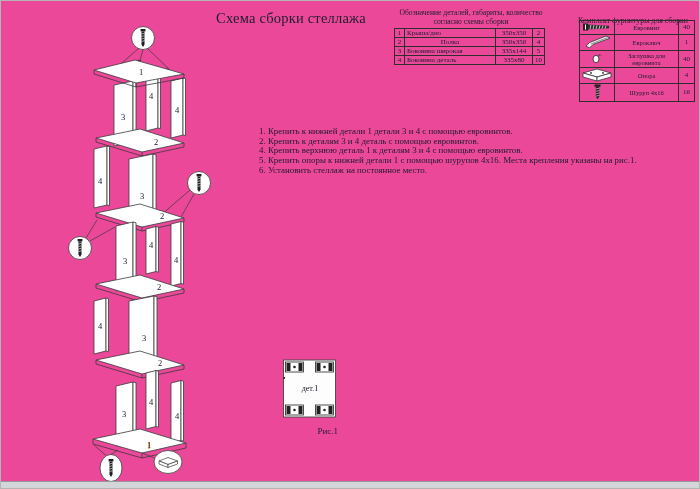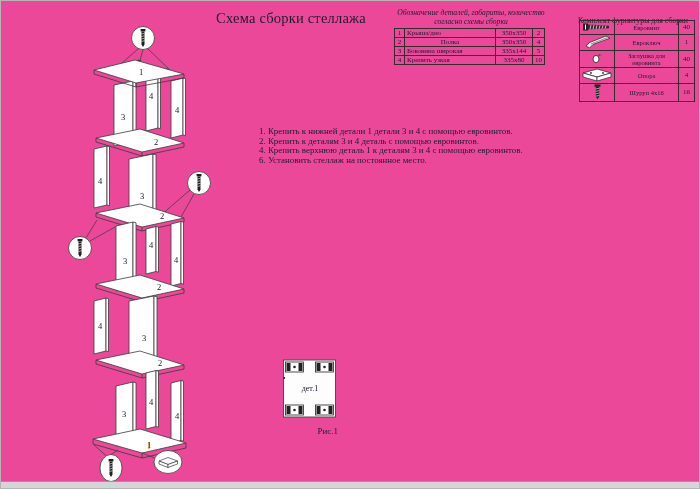--- a/index.html
+++ b/index.html
@@ -7,21 +7,21 @@
   body { font-family:"Liberation Serif", serif; color:#1c1c30; }
   .page { position:absolute; left:0; top:0; width:700px; height:489px;
           background:#ec4899; border:1px solid #b5b5b5; overflow:hidden; }
   .bottom-band { position:absolute; left:0; right:0; bottom:0; height:7px;
           background:#d2d6d8; border-top:1px solid #94999c; }
 
   .title { position:absolute; left:190px; top:9px; width:200px; text-align:center;
            font-size:14.5px; letter-spacing:.2px; }
 
   .parts-caption { position:absolute; left:375px; top:8px; width:190px; text-align:center;
-           font-size:7.6px; line-height:8.6px;font-style:italic; }
+           font-size:7.6px; line-height:8.6px; }
 
   table { border-collapse:collapse; }
   .parts-table { position:absolute; left:393px; top:27px; }
   .parts-table td { border:1px solid #2e2e2e; font-size:7px; line-height:8px;
            height:9px; padding:0 2px; white-space:nowrap; }
   .parts-table td.c { text-align:center; }
   .parts-table td.name { width:91px;margin-top:45px; }
   .parts-table td.num { width:10px; }
   .parts-table td.size { width:37px; }
   .parts-table td.qty { width:12px; }
@@ -75,21 +75,21 @@
       <td class="qty c">4</td>
     </tr>
     <tr>
       <td class="num c">3</td>
       <td class="name">Боковина широкая</td>
       <td class="size c">335х144</td>
       <td class="qty c">5</td>
     </tr>
     <tr>
       <td class="num c">4</td>
-      <td class="name">Крепить узкая</td>
+      <td class="name">Боковина деталь</td>
       <td class="size c">335х80</td>
       <td class="qty c">10</td>
     </tr>
   </tbody>
     </table>
 
   <div class="hw-title">Комплект фурнитуры для сборки</div>
 
   <table class="hw-table">
     <tbody>
@@ -161,20 +161,21 @@
       <td class="name">Шуруп 4х16</td>
       <td class="qty">16</td>
     </tr>
   </tbody>
     </table>
 
   <div class="instructions">
     <div>1. Крепить к нижней детали 1 детали 3 и 4 с помощью евровинтов.</div>
     <div>2. Крепить к деталям 3 и 4 деталь с помощью евровинтов.</div>
     <div>4. Крепить верхнюю деталь 1 к деталям 3 и 4 с помощью евровинтов.</div>
+    <div>5. Крепить опоры к нижней детали 1 с помощью шурупов 4х16. Места крепления указаны на рис.1.</div>
     <div>6. Установить стеллаж на постоянное место.</div>
   </div>
 
   <svg class="diagram" width="170" height="465" viewBox="0 0 170 465">
     <defs>
       <g id="vscrew">
         <rect x="-2.4" y="-9" width="4.8" height="2.4" fill="#1e1e1e"></rect>
         <polygon points="-1.5,-6.6 1.5,-6.6 1.5,6.5 0,9 -1.5,6.5" fill="#1e1e1e"></polygon>
         <g stroke="#fff" stroke-width="0.6">
           <line x1="-1.5" y1="-4" x2="1.5" y2="-4.8"></line>

